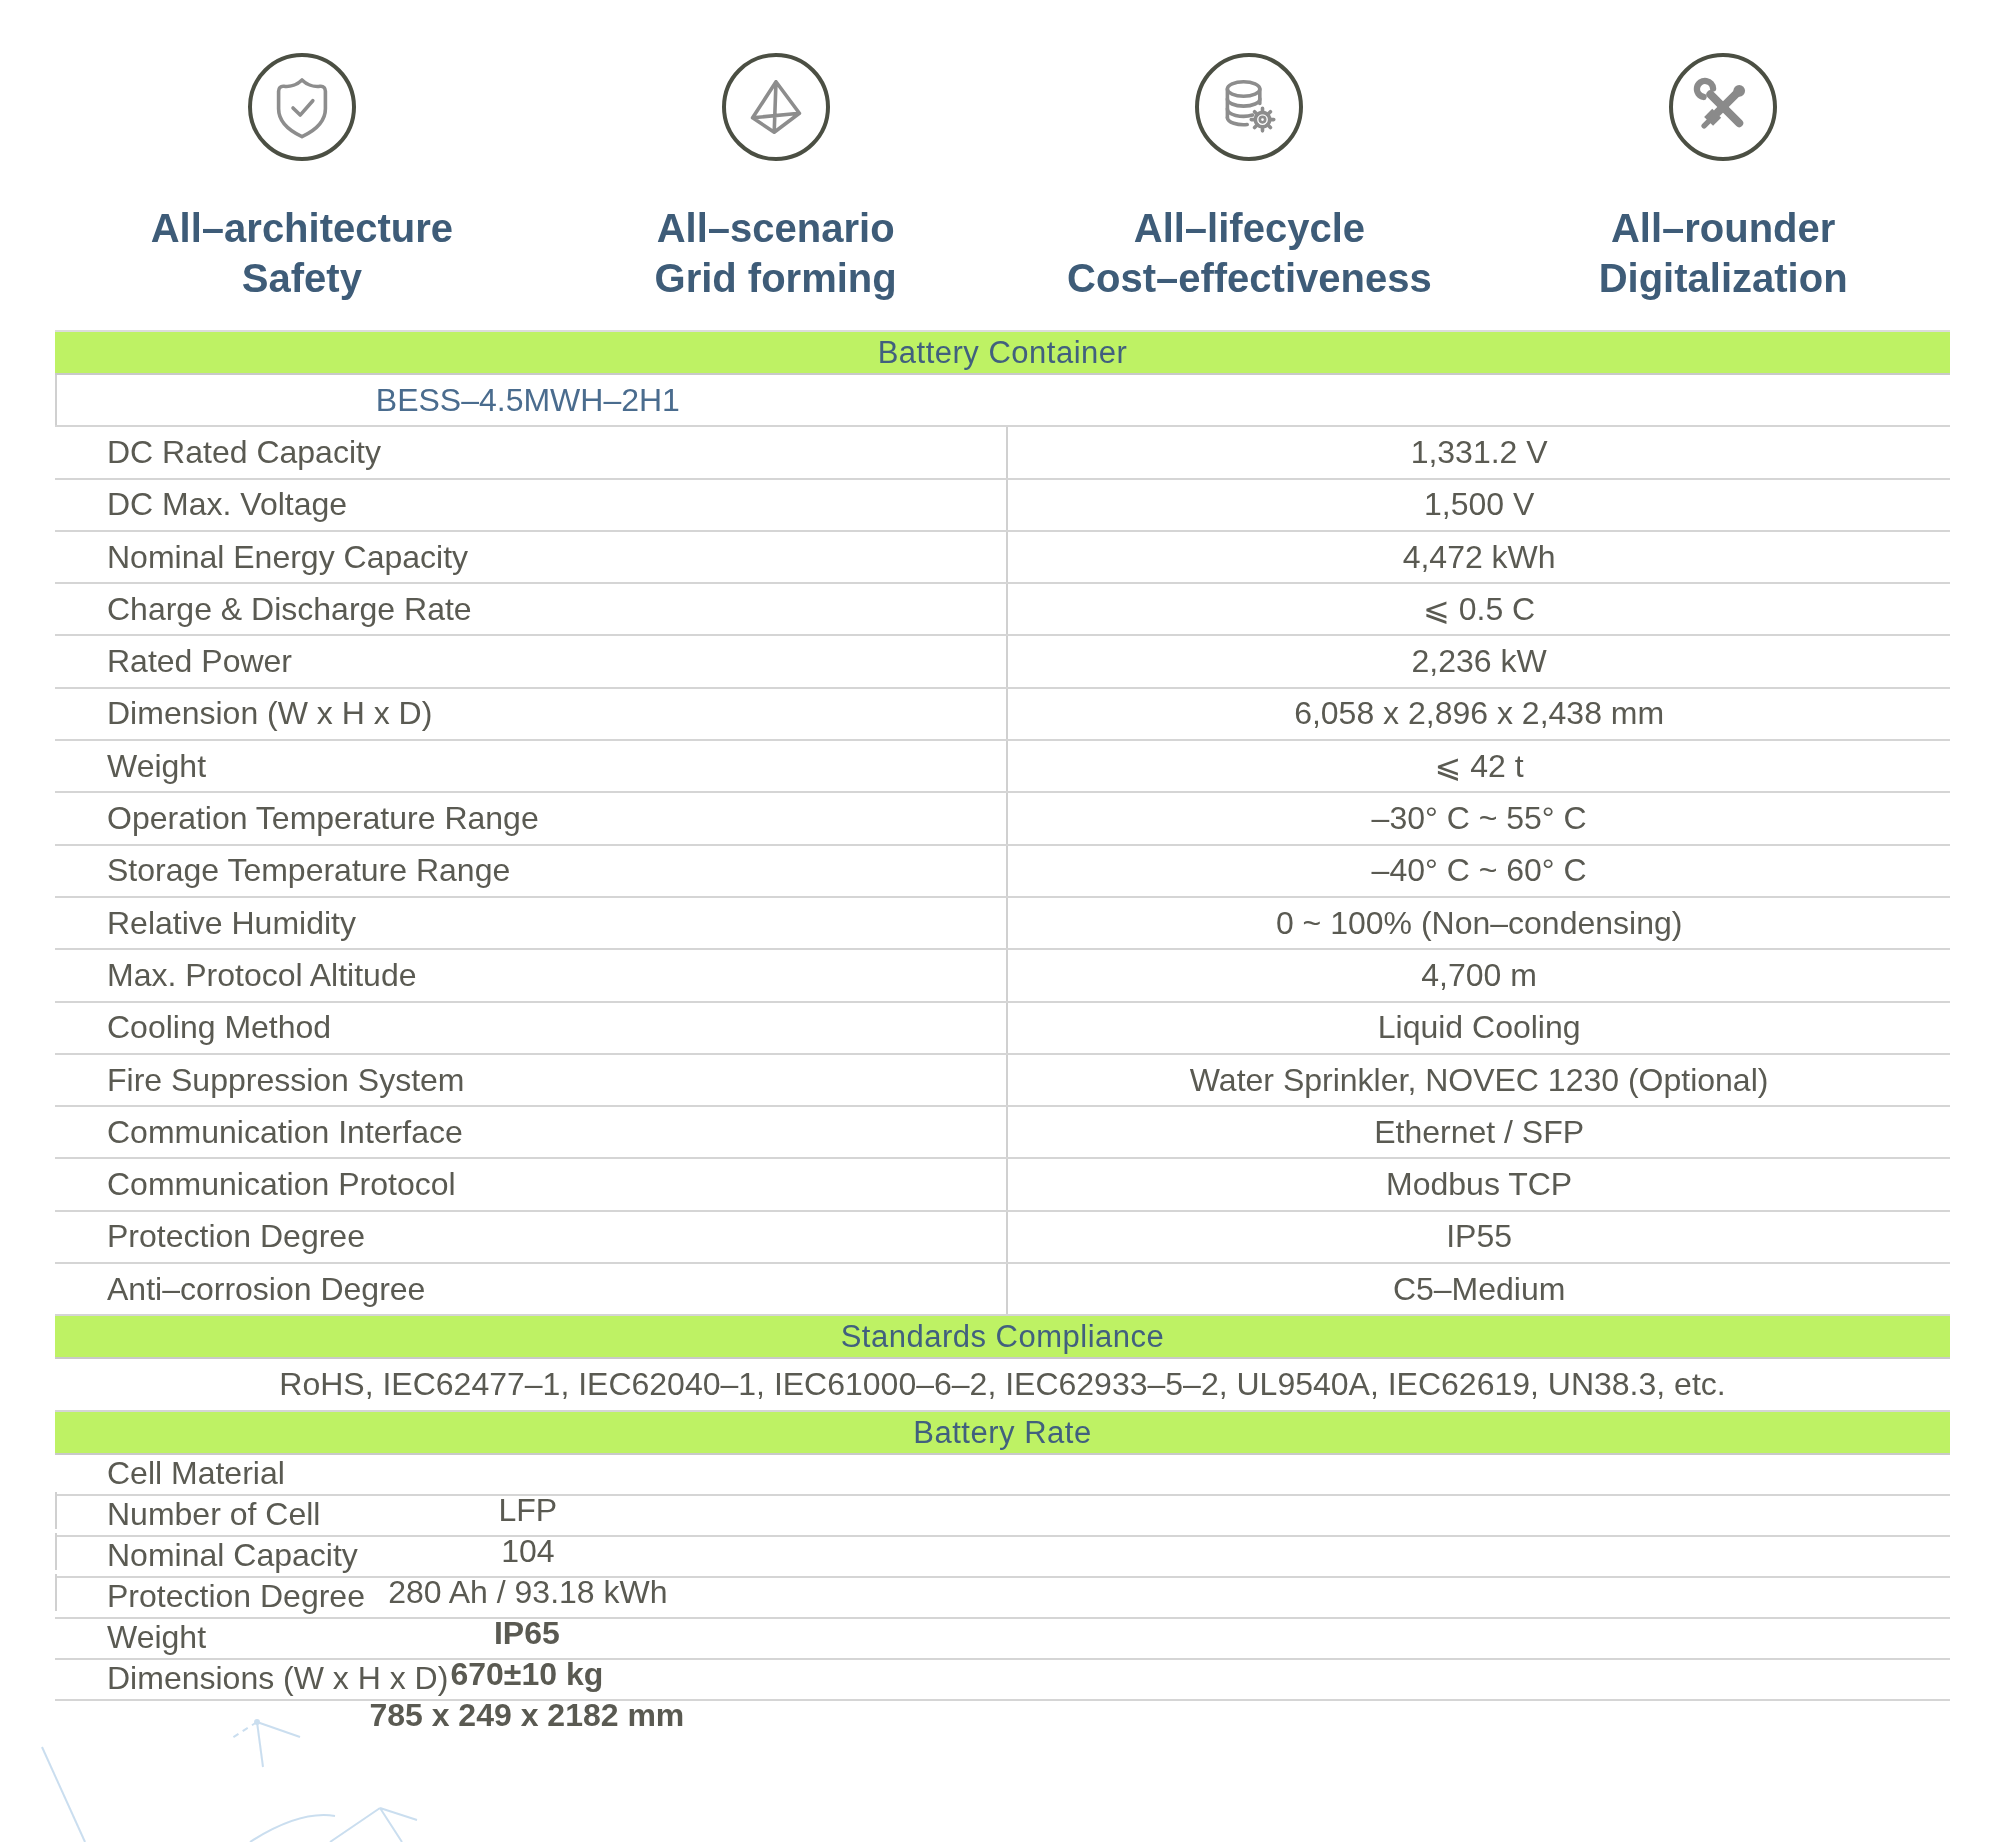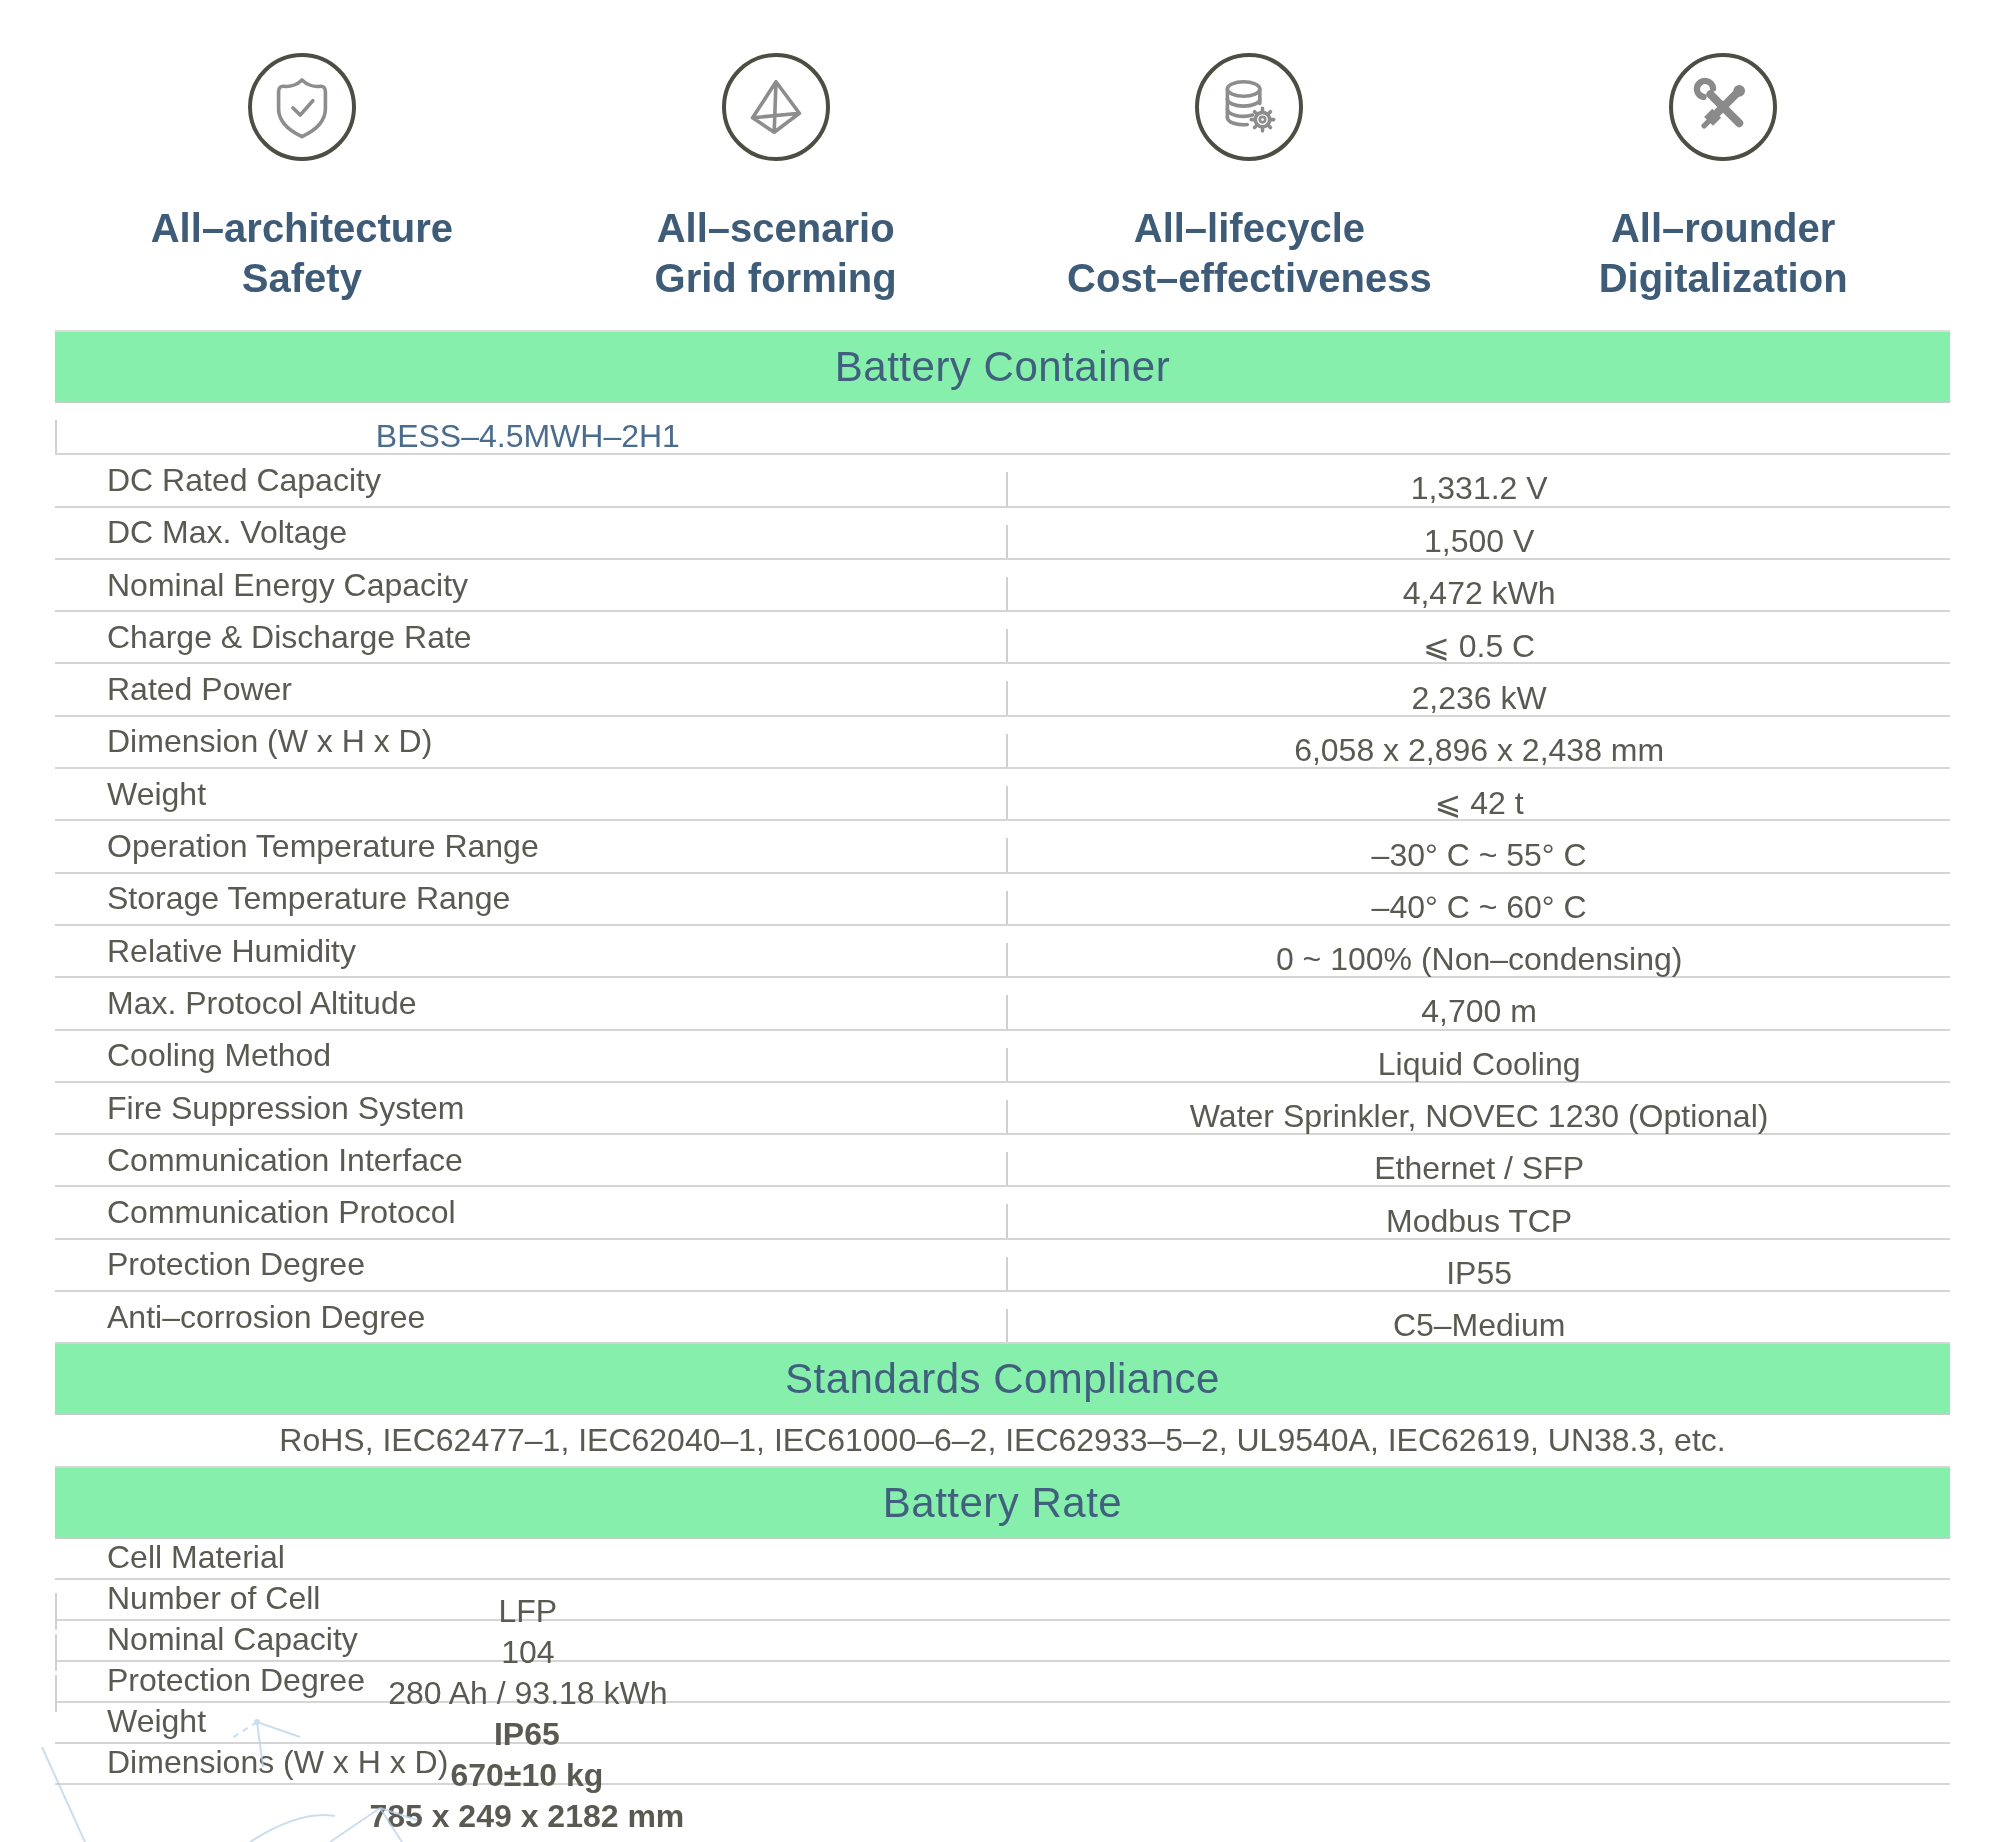--- a/index.html
+++ b/index.html
@@ -9,28 +9,28 @@
   
   .features{position:absolute;left:65px;top:50px;width:1895px;display:flex;}
   .feature{flex:1;text-align:center;}
   .icon-circle{width:108px;height:108px;border:4px solid #4b4f43;border-radius:50%;
                margin:3px auto 0 auto;box-sizing:border-box;display:flex;align-items:center;justify-content:center;}
   .icon-circle svg{display:block;}
   .feature-caption{margin-top:42px;font-size:40px;font-weight:bold;color:#3e5c78;line-height:50px;}
 
   
   .spec-table{position:absolute;left:55px;top:330px;width:1895px;border-top:2px solid #dcdcdc;}
-  .sec-header{height:71px;box-sizing:border-box;background:#86efac;border-bottom:2px solid #c9c9c9;
+  .sec-header{height:43px;box-sizing:border-box;background:#bef264;border-bottom:2px solid #c9c9c9;
               display:flex;align-items:center;justify-content:center;
-              font-size:42px;color:#41607e;letter-spacing:0.5px;}
+              font-size:31px;color:#41607e;letter-spacing:0.5px;}
   .row{display:flex;height:52.3px;box-sizing:border-box;border-bottom:2px solid #d5d5d5;}
   .row.pack{height:41px;flex-direction:column;}
   .cell{display:flex;align-items:center;box-sizing:border-box;}
   .cell.label{width:50.2%;padding-left:52px;font-size:32px;}
-  .cell.value{width:49.8%;justify-content:center;font-size:32px;border-left:2px solid #d0d0d0;text-align:center;margin-top:17px;}
+  .cell.value{width:49.8%;justify-content:center;font-size:32px;border-left:2px solid #d0d0d0;text-align:center;}
   .row.no-div .cell.value{border-left:none;font-weight:bold;}
   .cell.value.accent{color:#4a6c8e;}
   .full-row{height:53px;box-sizing:border-box;border-bottom:2px solid #d5d5d5;
             display:flex;align-items:center;justify-content:center;font-size:32px;}
 
   
   .sketch{position:absolute;left:0;top:1618px;pointer-events:none;}
 </style>
 </head>
 <body>

